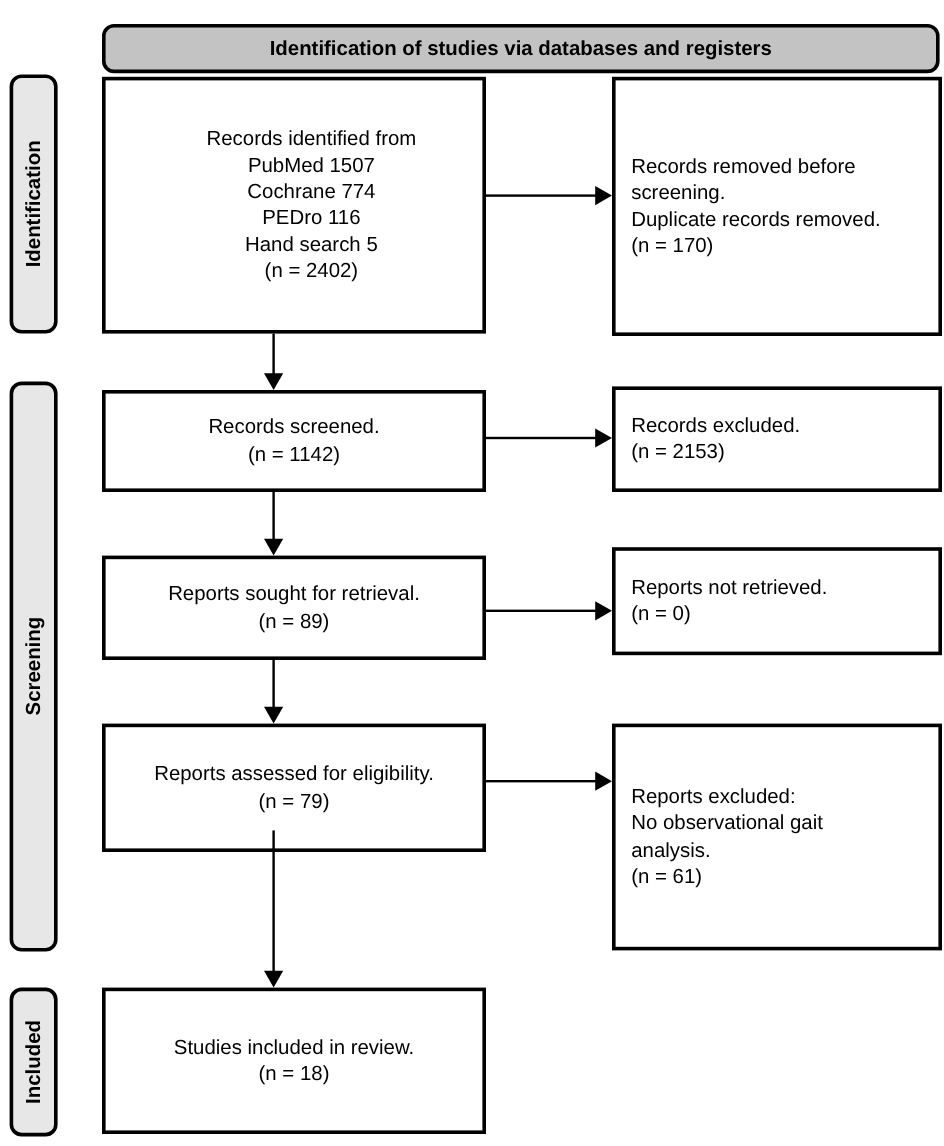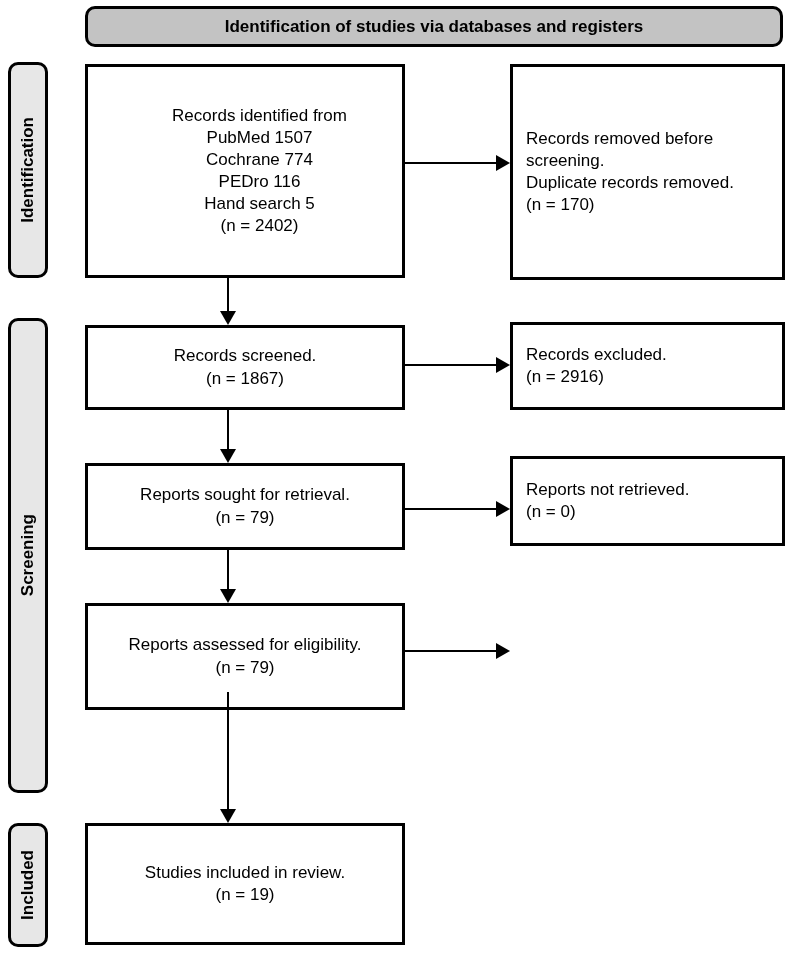--- a/index.html
+++ b/index.html
@@ -13,21 +13,21 @@
     position: relative;
     width: 787px;
     height: 955px;
     background: #ffffff;
     overflow: hidden;
   }
 
   
   .header-box {
     position: absolute;
-    left: 85px; top: 6px;
+    left: 85px; top: 20px;
     width: 698px; height: 41px;
     box-sizing: border-box;
     border: 3px solid #000;
     border-radius: 10px;
     background: #c3c3c3;
     display: flex;
     align-items: center;
     justify-content: center;
     font-weight: bold;
     font-size: 17px;
@@ -150,48 +150,54 @@
   <div class="flow-box main-box" id="box-identified">
     <span class="flow-text">Records identified from
 PubMed 1507
 Cochrane 774
 PEDro 116
 Hand search 5
 (n = 2402)</span>
   </div>
   <div class="flow-box main-box" id="box-screened">
     <span class="flow-text">Records screened.
-(n = 1867)</span>
+(n = 1142)</span>
   </div>
   <div class="flow-box main-box" id="box-sought">
     <span class="flow-text">Reports sought for retrieval.
-(n = 79)</span>
+(n = 89)</span>
   </div>
   <div class="flow-box main-box" id="box-assessed">
     <span class="flow-text">Reports assessed for eligibility.
 (n = 79)</span>
   </div>
   <div class="flow-box main-box" id="box-included">
     <span class="flow-text">Studies included in review.
-(n = 19)</span>
+(n = 18)</span>
   </div>
 
   <div class="flow-box side-box" id="side-removed">
     <span class="flow-text">Records removed before
 screening.
 Duplicate records removed.
 (n = 170)</span>
   </div>
   <div class="flow-box side-box" id="side-excluded">
     <span class="flow-text">Records excluded.
-(n = 2916)</span>
+(n = 2153)</span>
   </div>
   <div class="flow-box side-box" id="side-not-retrieved">
     <span class="flow-text">Reports not retrieved.
 (n = 0)</span>
+  </div>
+  <div class="flow-box side-box" id="side-rep-excluded">
+    <span class="flow-text">Reports excluded:
+No observational gait
+analysis.
+(n = 61)</span>
   </div>
 
   <div class="arrow-right" id="arr-h1"></div>
   <div class="arrow-right" id="arr-h2"></div>
   <div class="arrow-right" id="arr-h3"></div>
   <div class="arrow-right" id="arr-h4"></div>
   <div class="arrow-down" id="arr-v1"></div>
   <div class="arrow-down" id="arr-v2"></div>
   <div class="arrow-down" id="arr-v3"></div>
   <div class="arrow-down" id="arr-v4"></div>

